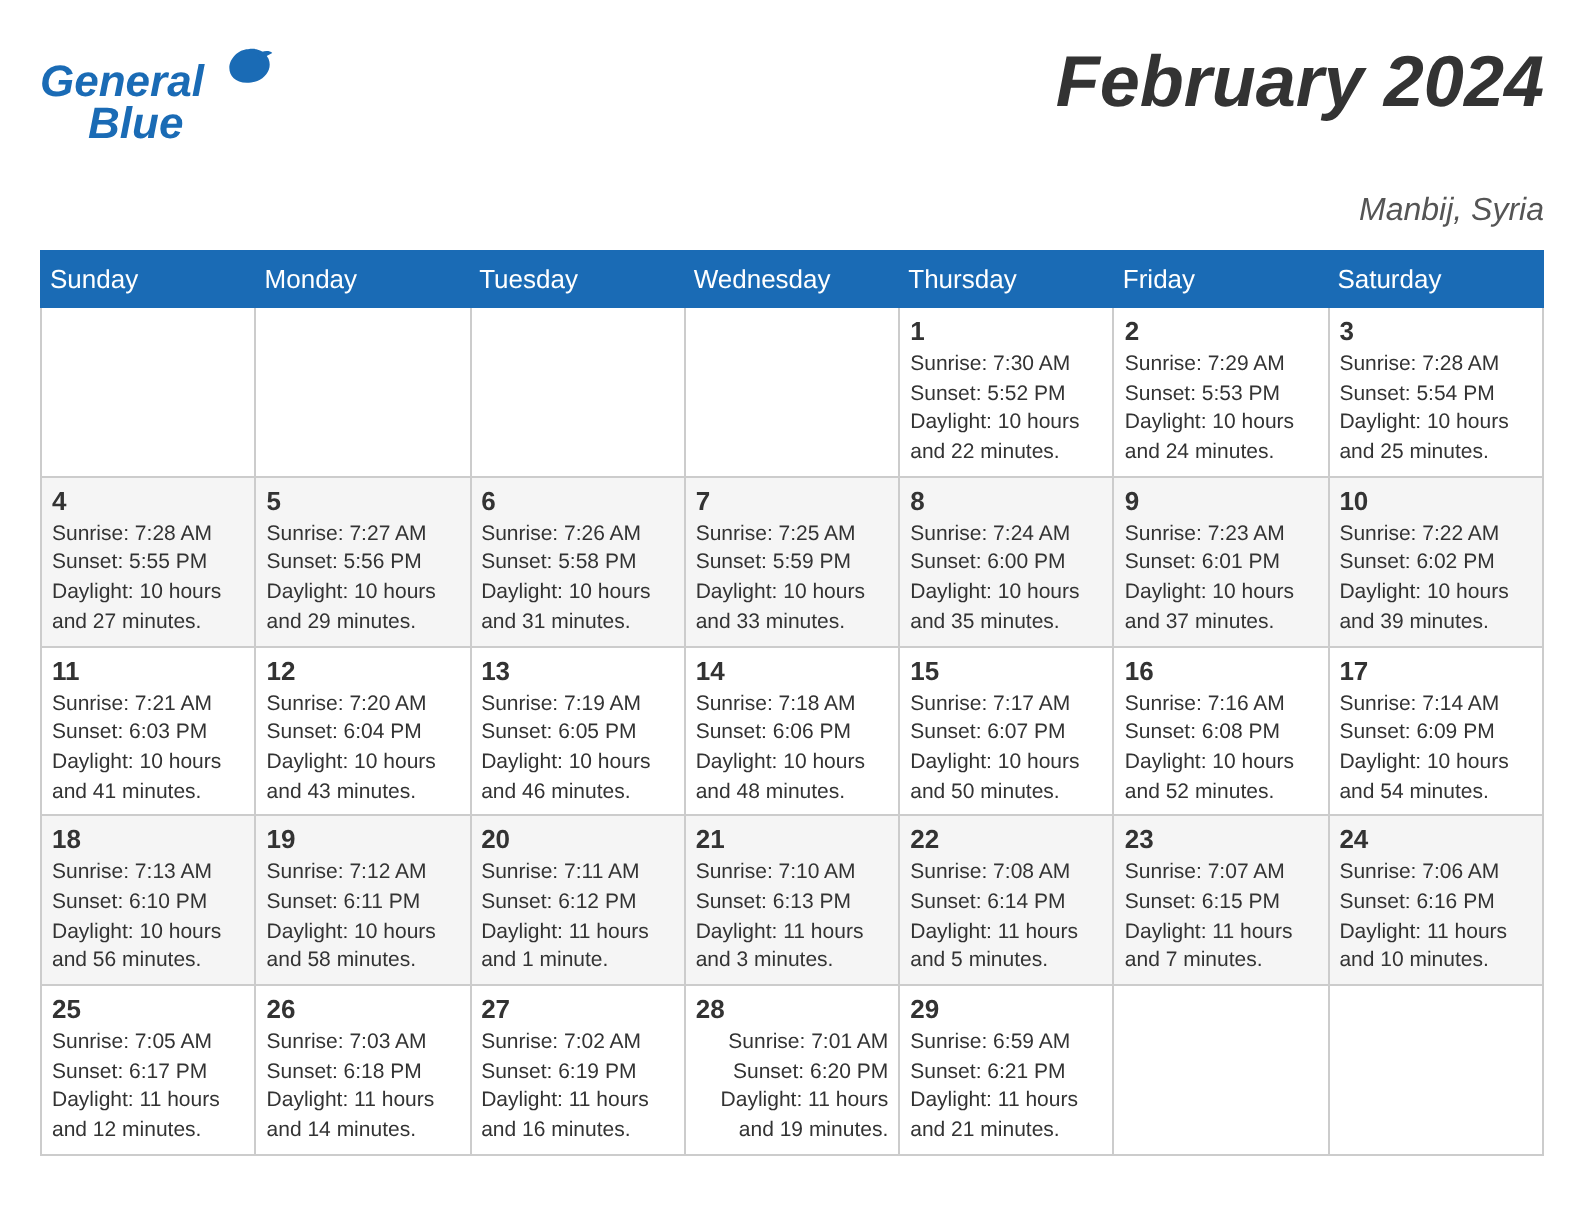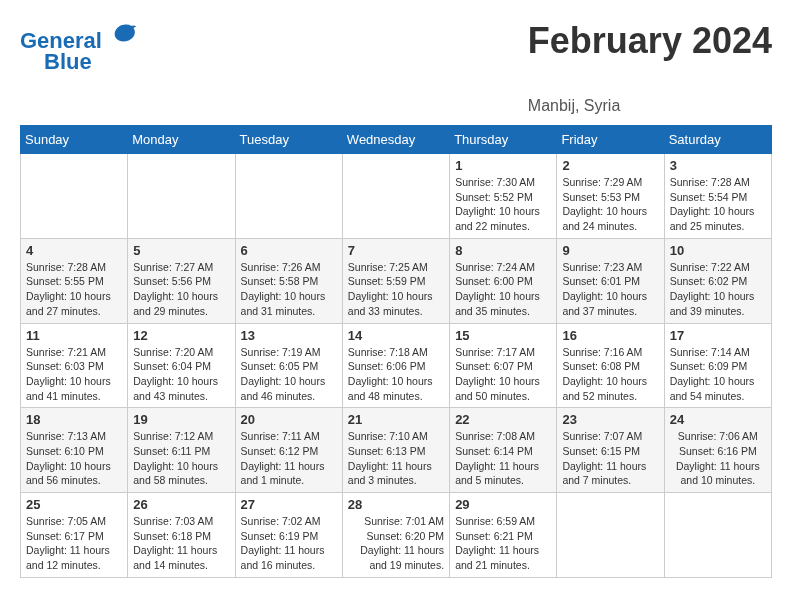--- a/index.html
+++ b/index.html
@@ -12,36 +12,39 @@
     }
     .header {
       display: flex;
       justify-content: space-between;
       align-items: flex-start;
       margin-bottom: 10px;
     }
     .logo {
       display: flex;
       align-items: center;
+      font-style: italic;
     }
     .logo-text {
       font-size: 22px;
       font-weight: bold;
       color: #333;
       line-height: 1.1;
     }
     .logo-text span {
       color: #1a6bb5;
     }
     .logo-icon {
       width: 28px;
       height: 28px;
       margin-left: 2px;
     }
     .title-block {
+      text-align: right;
+      font-style: italic;
     }
     .month-title {
       font-size: 36px;
       font-weight: bold;
       color: #333;
     }
     .location {
       font-size: 16px;
       color: #555;
       margin-top: 35px;
@@ -291,21 +294,21 @@
         </td>
         <td>
           <span class="day-num">23</span>
           <div class="day-info" style="white-space: pre-line;">Sunrise: 7:07 AM
 Sunset: 6:15 PM
 Daylight: 11 hours
 and 7 minutes.</div>
         </td>
         <td>
           <span class="day-num">24</span>
-          <div class="day-info" style="white-space: pre-line; text-align: center;">Sunrise: 7:06 AM
+          <div class="day-info" style="white-space: pre-line;">Sunrise: 7:06 AM
 Sunset: 6:16 PM
 Daylight: 11 hours
 and 10 minutes.</div>
         </td>
       </tr>
       <tr>
         <td>
           <span class="day-num">25</span>
           <div class="day-info" style="white-space: pre-line;">Sunrise: 7:05 AM
 Sunset: 6:17 PM

